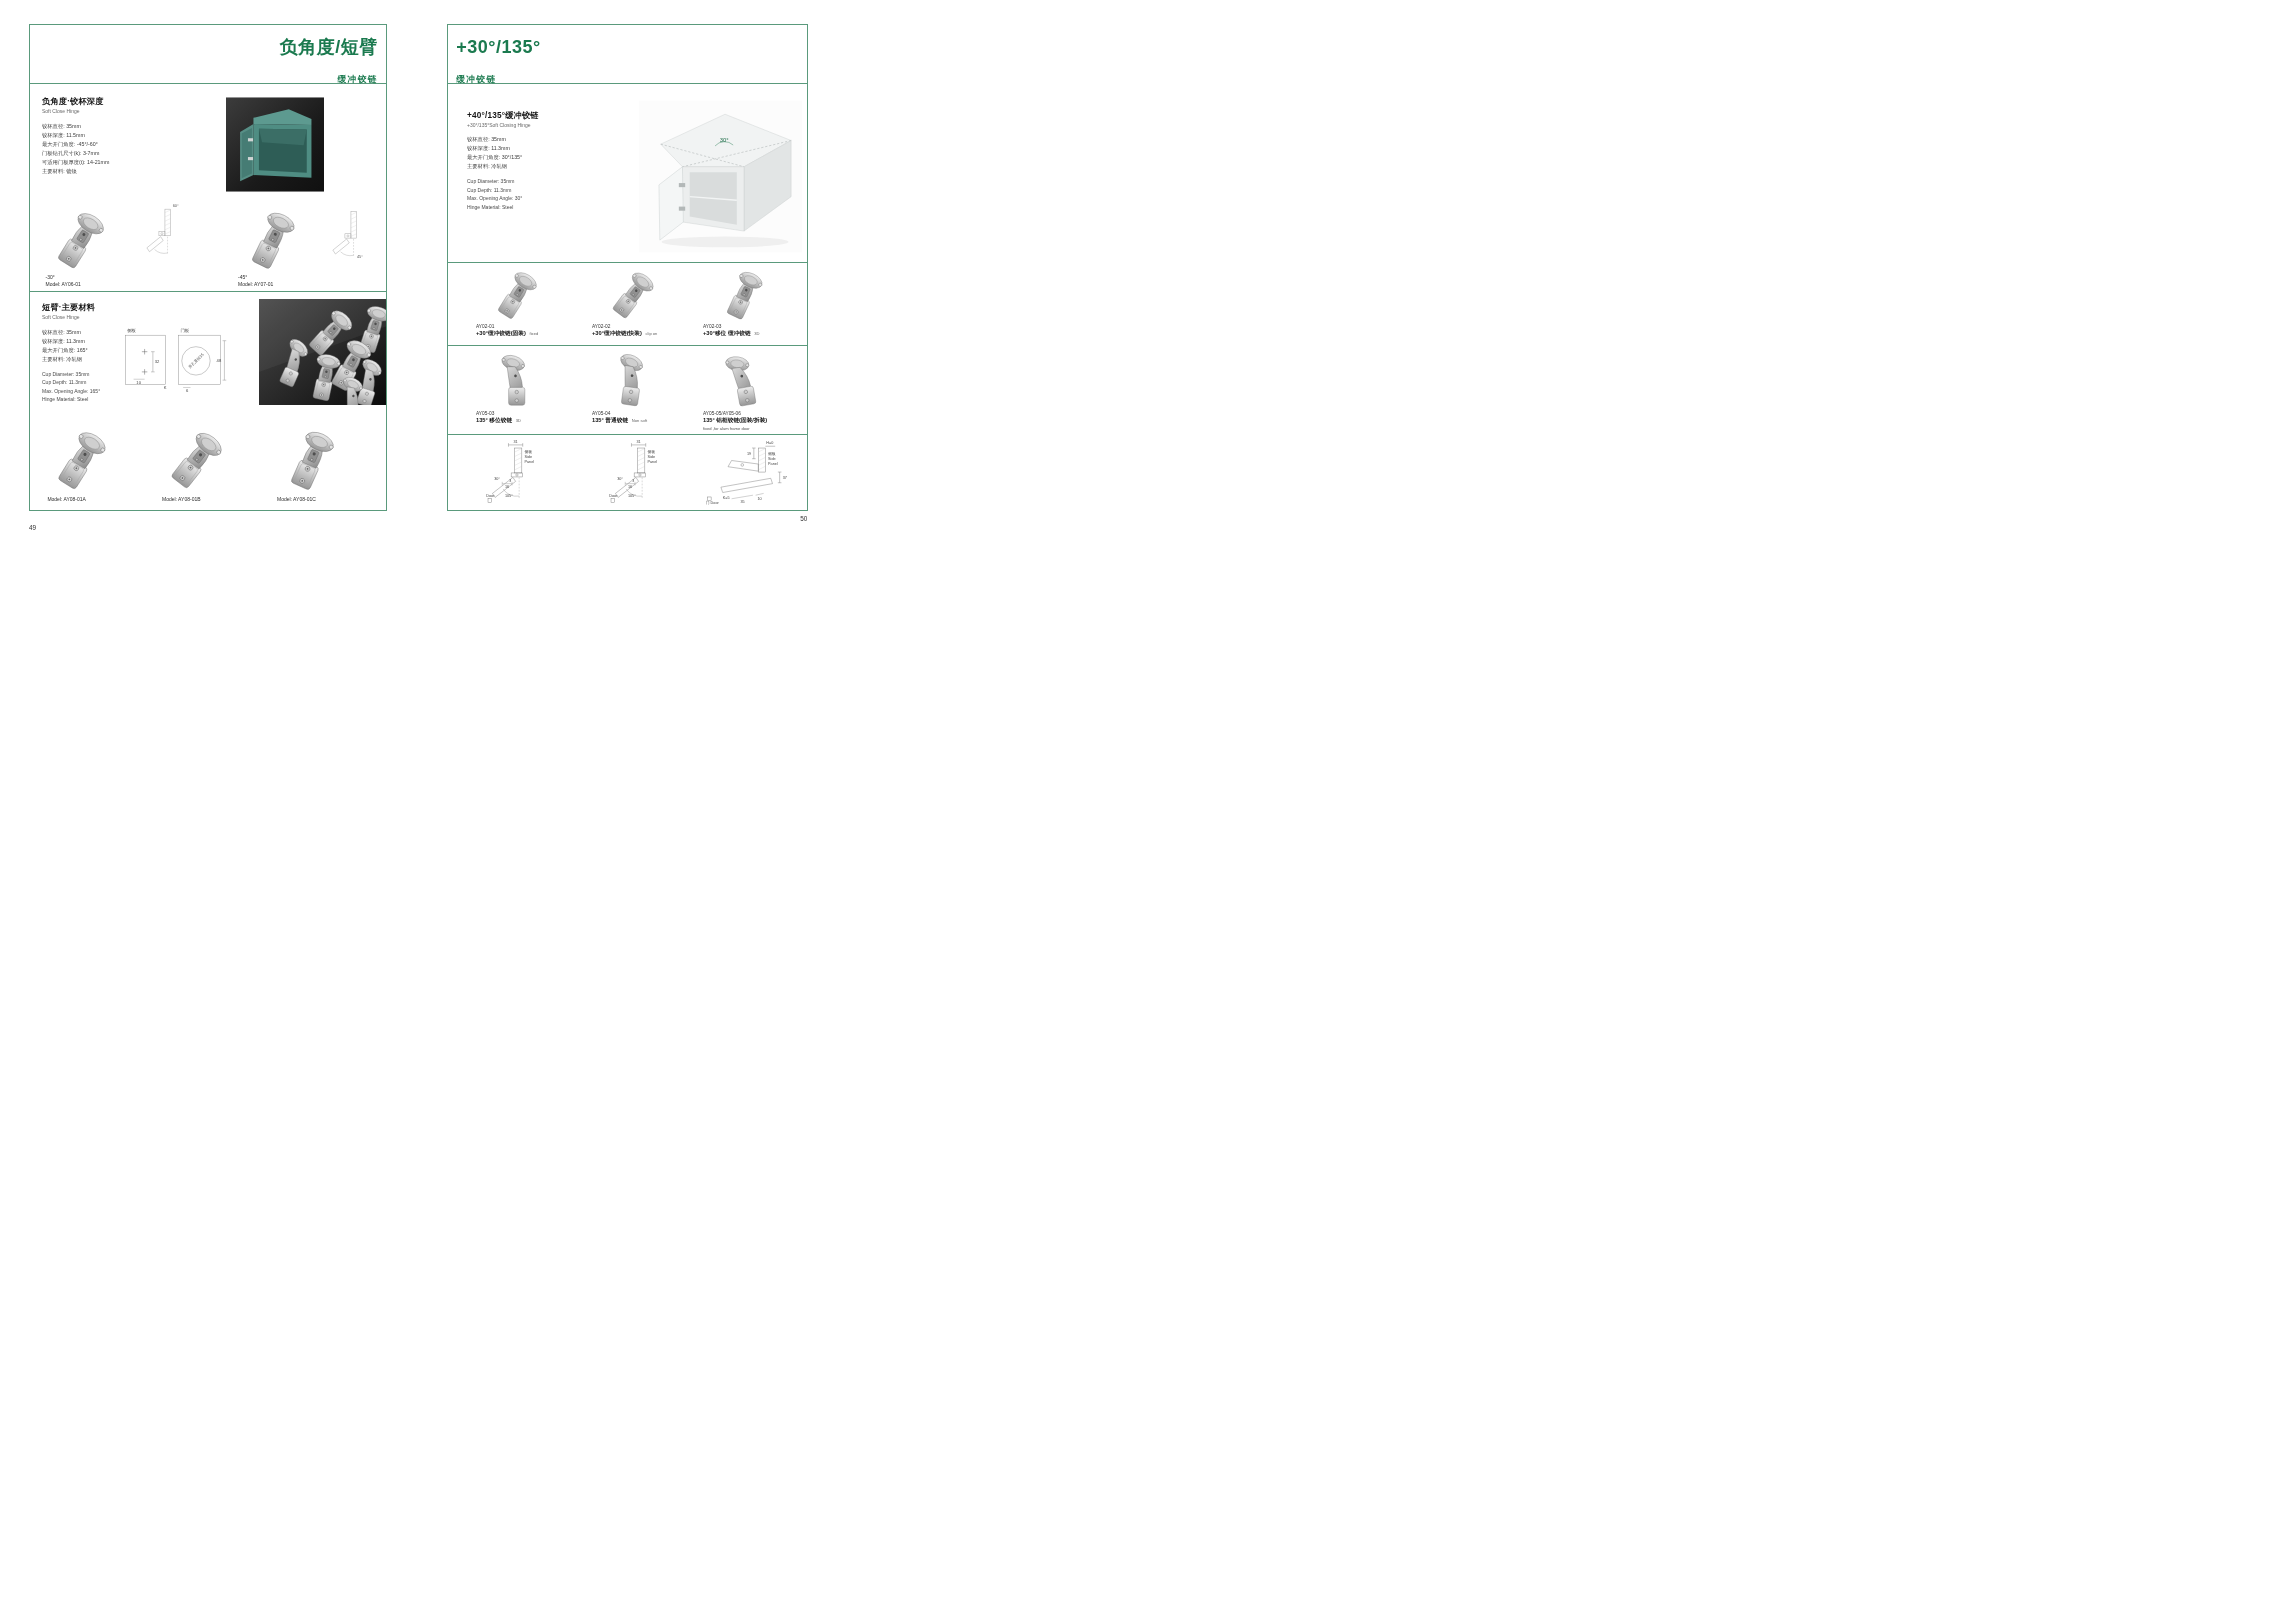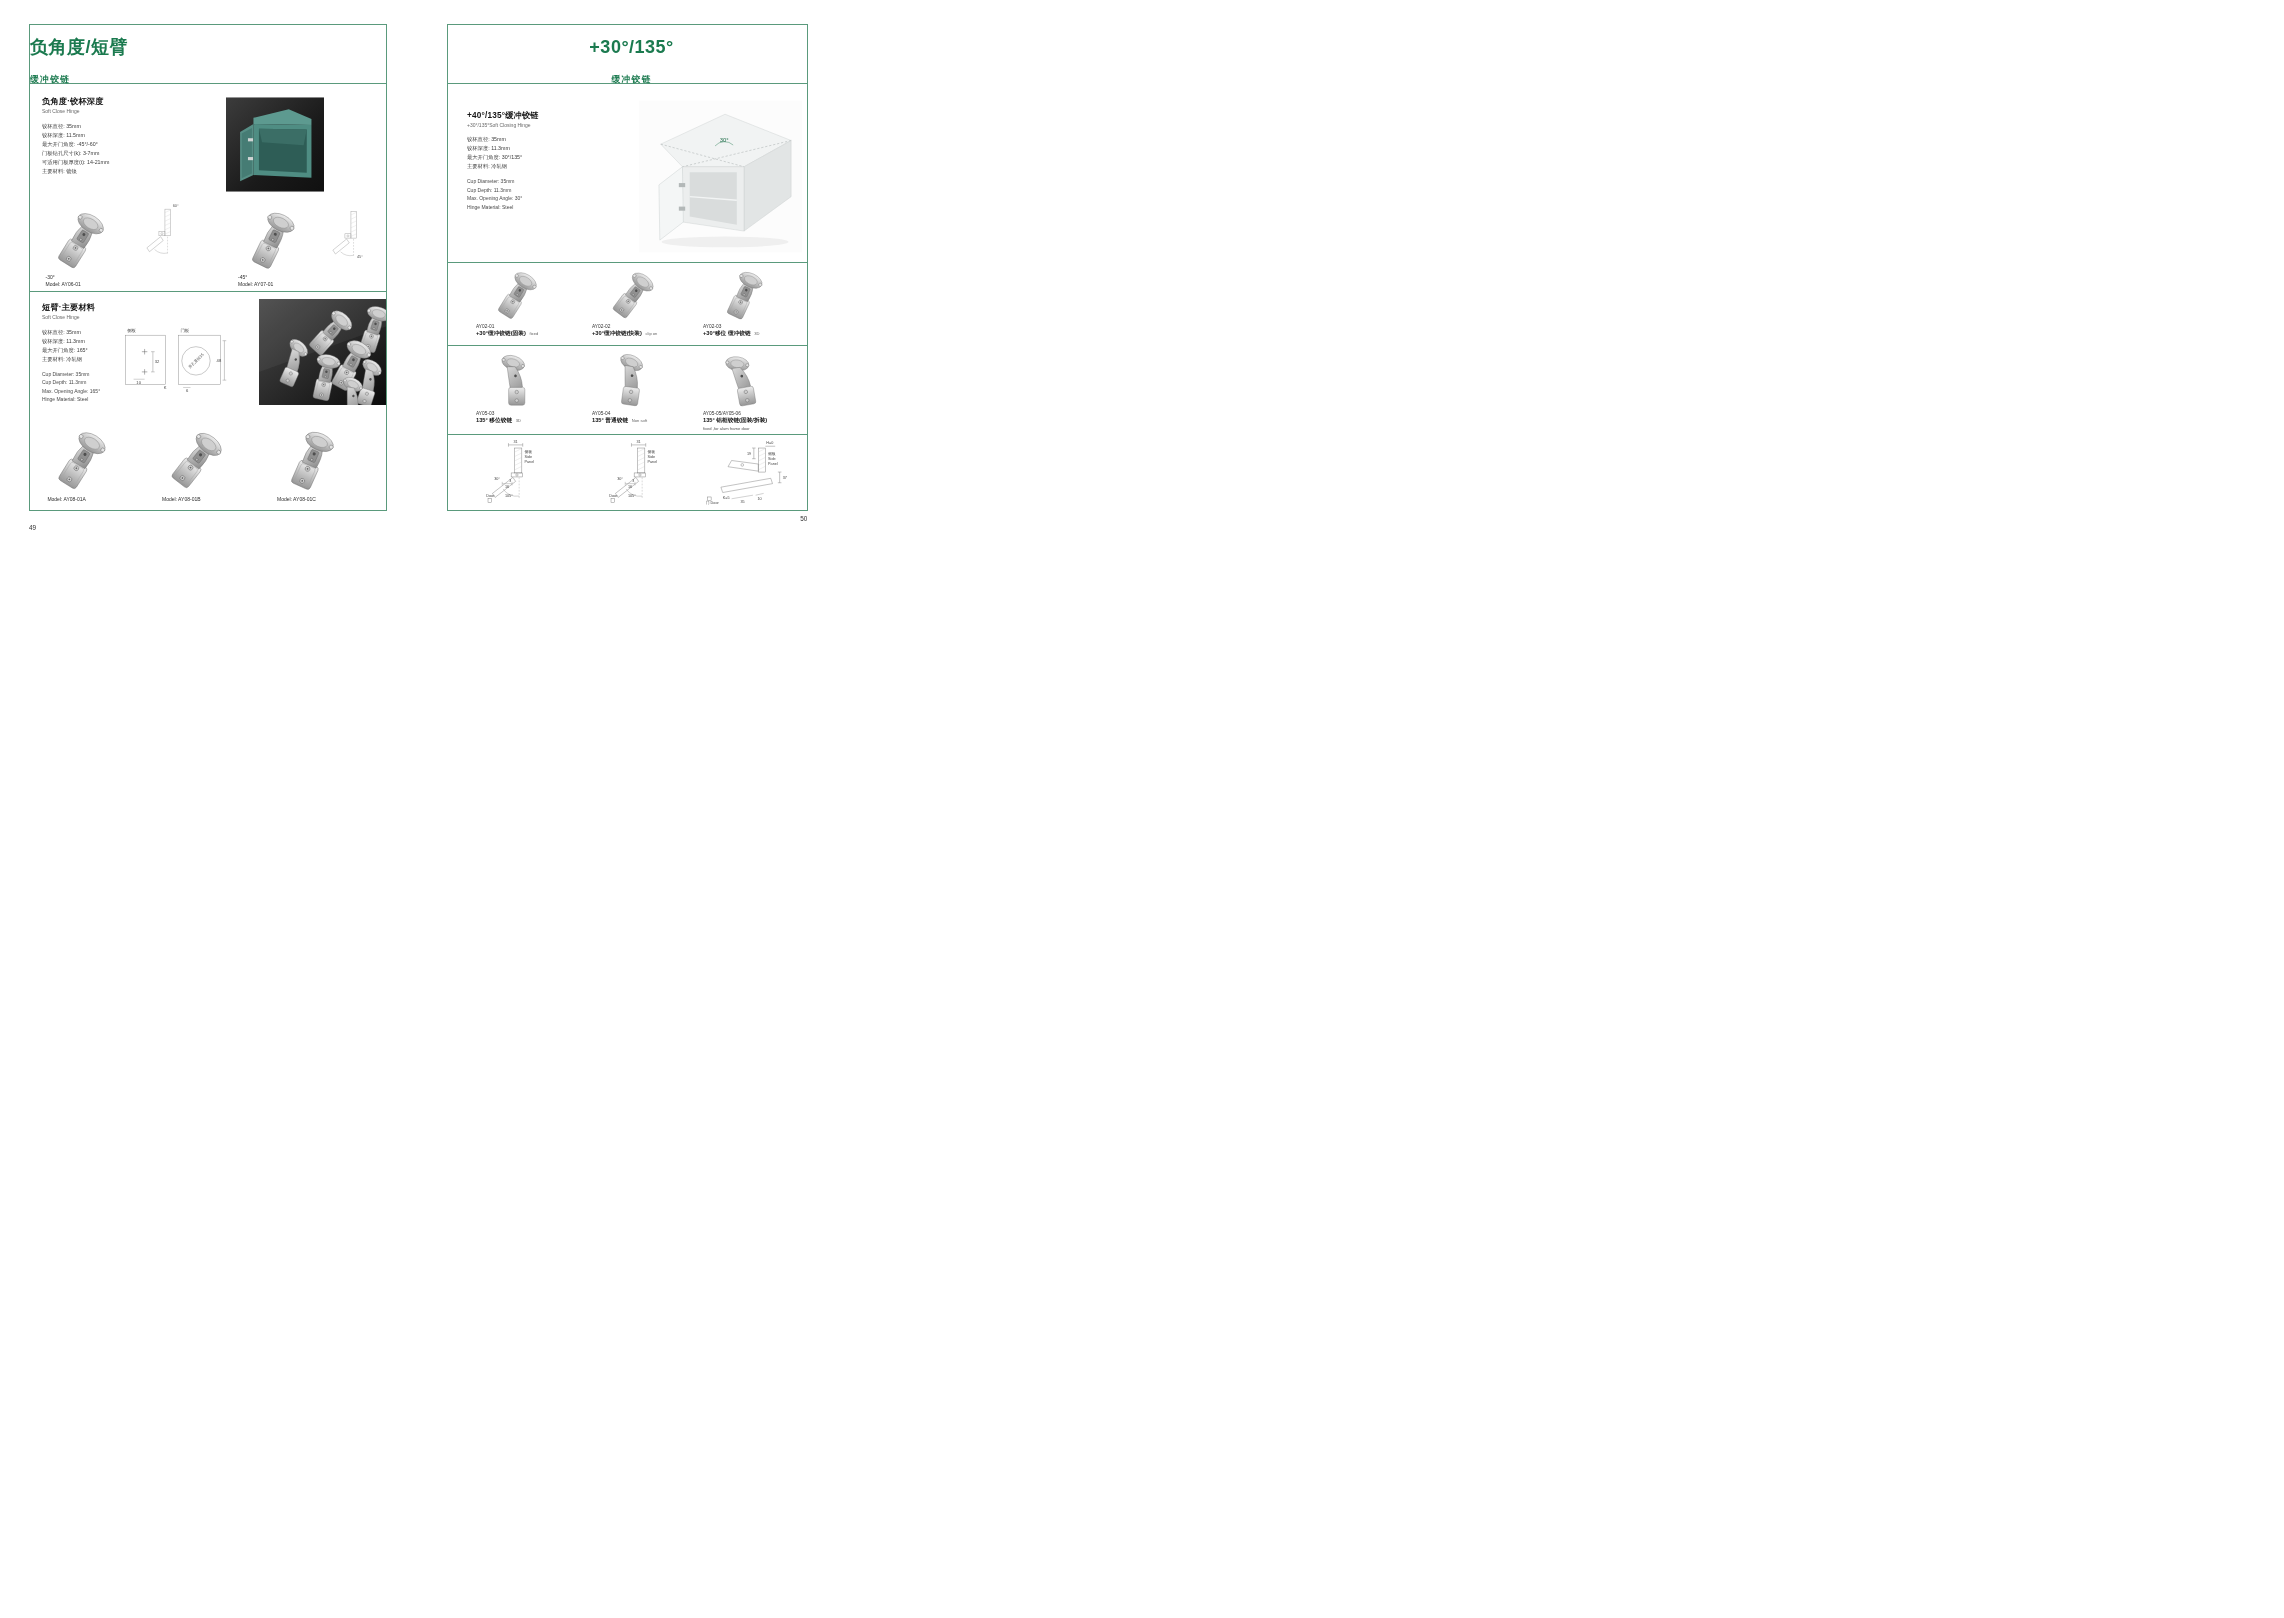--- a/index.html
+++ b/index.html
@@ -9,22 +9,22 @@
     font-family:"Liberation Sans","DejaVu Sans",sans-serif;
     color:#333;
   }
   .sheet { position:absolute; inset:0; background:#fff; }
 
   .page { position:absolute; top:24px; height:487px; border:0.5px solid #5a9a7c; background:#fff; }
   .left-page  { left:29px;  width:358px; }
   .right-page { left:447px; width:361px; }
 
   .page-header { position:relative; height:59px; border-bottom:0.5px solid #5a9a7c; }
-  .left-h  { text-align:left; padding:12.8px 8.2px 0 0; }
-  .right-h { text-align:center;  padding:12.8px 0 0 8.2px; }
+  .left-h  { text-align:right; padding:12.8px 8.2px 0 0; }
+  .right-h { text-align:left;  padding:12.8px 0 0 8.2px; }
   .big-title { font-size:18px; font-weight:700; color:#1b7a4f; letter-spacing:0.5px; line-height:1.1; }
   .big-sub   { font-size:8.7px; font-weight:600; color:#1b7a4f; margin-top:16px; letter-spacing:1.4px; }
 
   .sec { position:absolute; left:0; width:100%; }
   .s1 { top:59px; height:208px; border-bottom:0.5px solid #5a9a7c; padding:12px 0 0 12px; }
   .s2 { top:267px; height:220px; padding:10px 0 0 12px; }
 
   .sec-title { font-size:8.2px; font-weight:700; color:#151515; letter-spacing:0.2px; }
   .sec-sub   { font-size:5px; color:#6a6a6a; margin-top:1.4px; }
   .specs { margin-top:7.3px; width:91px; font-size:5.3px; line-height:1.7; color:#3c3c3c; }

